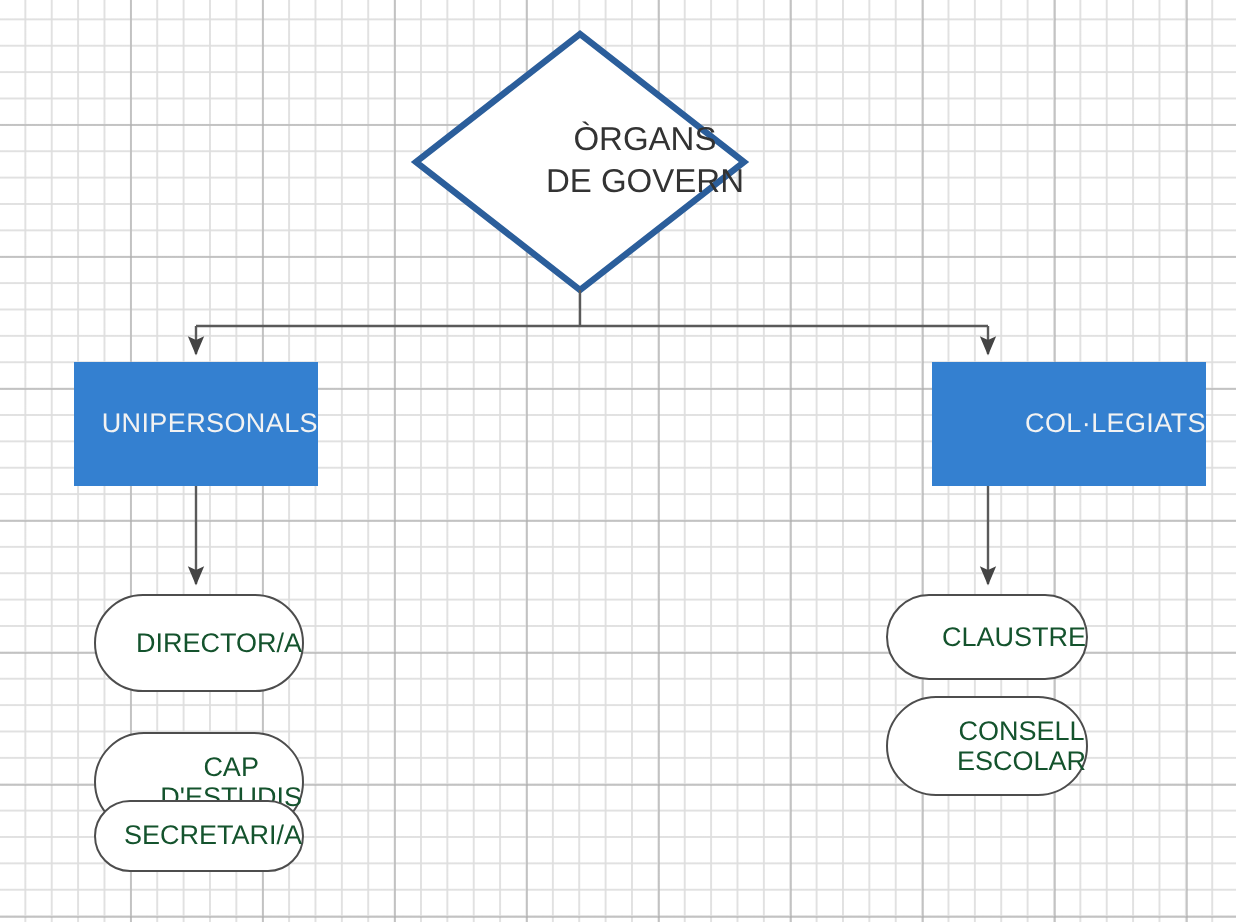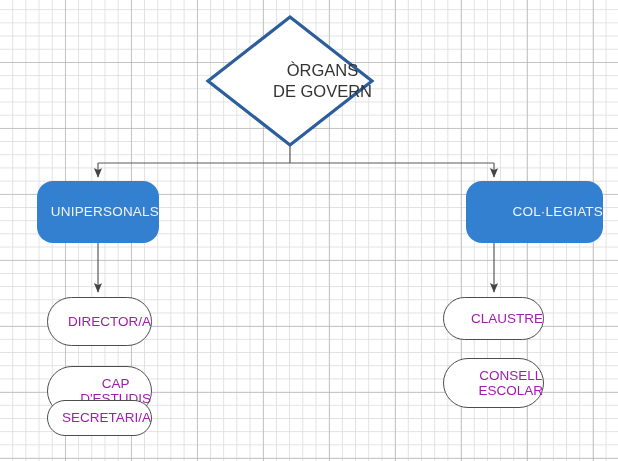--- a/index.html
+++ b/index.html
@@ -36,30 +36,30 @@
     position: absolute;
     display: flex;
     align-items: center;
     justify-content: flex-end;
     text-align: center;
     box-sizing: border-box;
     line-height: 1.12;
   }
   .node-blue {
     background: #3480D0;
-    border-radius: 16px;
+    border-radius: 0;
     color: #f2f2f2;
     font-size: 13.5px;
     letter-spacing: 0.2px;
   }
   .node-round {
     background: #ffffff;
     border: 1.2px solid #4d4d4d;
     border-radius: 26px;
-    color: #a21caf;
+    color: #14532d;
     font-size: 13.5px;
   }
   .node-diamond-label {
     color: #333333;
     font-size: 16.5px;
     line-height: 1.25;
     white-space: pre-line;
   }
   .lbl-wrap { white-space: pre-line; }
 </style>
@@ -113,18 +113,18 @@
   </div>
 
   <div class="node node-round" style="left:47px; top:400px; width:105px; height:36px;">
     <span class="lbl-wrap">SECRETARI/A</span>
   </div>
 
   <div class="node node-round" style="left:443px; top:297px; width:101px; height:43px;">
     <span class="lbl-wrap">CLAUSTRE</span>
   </div>
 
-  <div class="node node-round" style="left:443px; top:358px; width:101px; height:50px;">
+  <div class="node node-round" style="left:443px; top:348px; width:101px; height:50px;">
     <span class="lbl-wrap">CONSELL
 ESCOLAR</span>
   </div>
 
 </div>
 
 </body></html>

